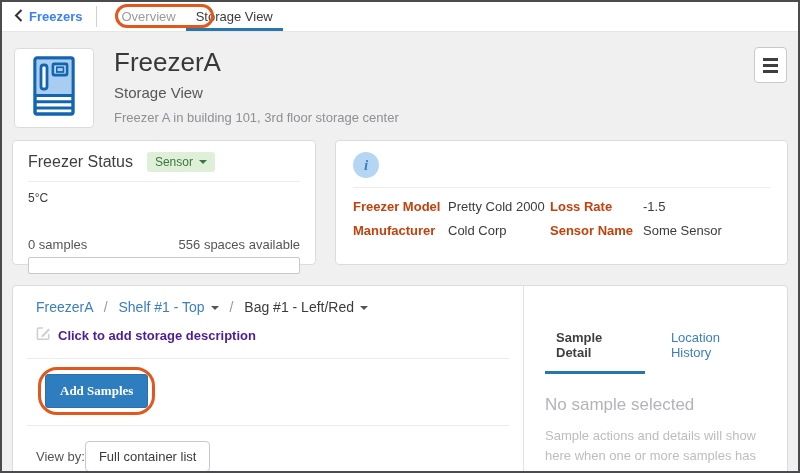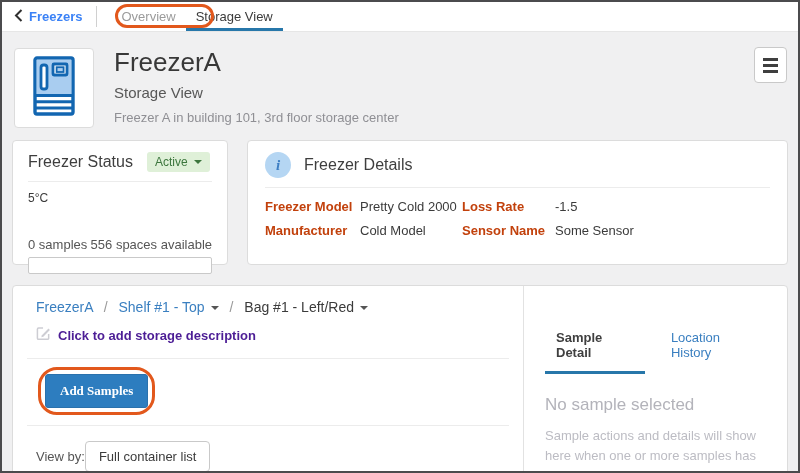--- a/index.html
+++ b/index.html
@@ -31,21 +31,21 @@
   .hdr-title{font-size:26px;color:#383838;line-height:1.1;}
   .hdr-sub{font-size:15px;color:#575757;margin-top:7px;}
   .hdr-desc{font-size:13px;color:#8f8f94;margin-top:9px;}
   .menu-btn{position:absolute;right:11px;top:15px;width:33px;height:36px;background:#fff;
     border:1px solid #c9c9c9;border-radius:4px;display:flex;flex-direction:column;gap:3px;
     align-items:center;justify-content:center;cursor:pointer;}
   .menu-btn .bar{width:15px;height:3px;background:#3f3f3f;}
   
   .cards-row{display:flex;gap:19px;margin:0 10px;}
   .card{background:#fff;border:1px solid #dcdcdc;border-radius:4px;}
-  .status-card{width:216px;height:125px;padding:11px 15px;}
+  .status-card{width:304px;height:125px;padding:11px 15px;}
   .details-card{flex:1;height:125px;padding:11px 17px;}
   .card hr{border:none;border-top:1px solid #ececec;margin:9px 0;}
   .status-head{display:flex;align-items:center;gap:14px;}
   .card-title{font-size:16px;color:#3e3e3e;}
   .badge{background:var(--badge_bg);color:var(--badge_text);font-size:12px;
     padding:3px 8px;border-radius:3px;cursor:pointer;}
   .caret{display:inline-block;width:0;height:0;border-left:4px solid transparent;
     border-right:4px solid transparent;border-top:4px solid #555;margin-left:6px;vertical-align:2px;}
   .badge .caret{border-top-color:var(--badge_text);}
   .temp{font-size:12px;color:#3b3b3b;margin:4px 0 9px;}
@@ -138,47 +138,46 @@
           <span class="bar"></span>
       </span>
     </div>
   </div>
 
   <div class="cards-row">
     <div class="card status-card">
       <div class="status-head">
         <span class="card-title">Freezer Status</span>
         <span class="badge">
-          <span>Active</span><span class="caret"></span>
+          <span>Sensor</span><span class="caret"></span>
         </span>
       </div>
       <hr>
       <div class="temp">5°C</div>
       <div class="samples-row">
         <span>0 samples</span>
         <span>556 spaces available</span>
       </div>
       <div class="progress">
         <div class="fill" style="width:0%;"></div>
       </div>
     </div>
 
     <div class="card details-card">
       <div class="details-head">
         <span class="info-circle">i</span>
-        <span class="card-title">Freezer Details</span>
       </div>
       <hr>
       <div class="details-grid">
         <span class="dl">Freezer Model</span>
         <span class="dv">Pretty Cold 2000</span>
         <span class="dl">Loss Rate</span>
         <span class="dv">-1.5</span>
         <span class="dl">Manufacturer</span>
-        <span class="dv">Cold Model</span>
+        <span class="dv">Cold Corp</span>
         <span class="dl">Sensor Name</span>
         <span class="dv">Some Sensor</span>
       </div>
     </div>
   </div>
 
   <div class="storage-card">
     <div class="storage-left">
       <div class="crumb">
         <a>FreezerA</a>

